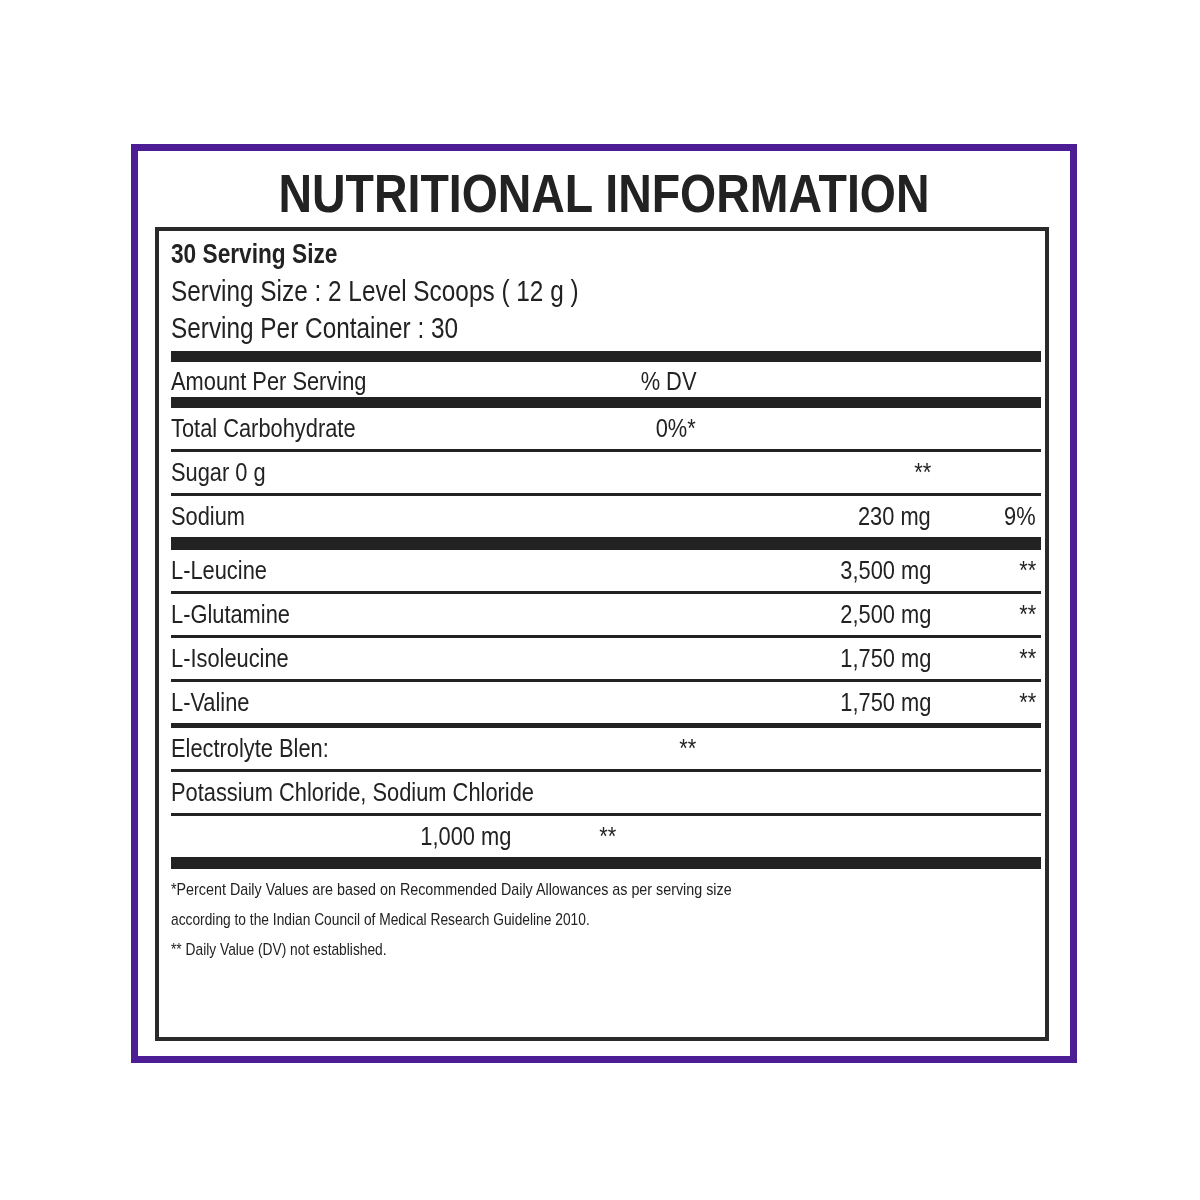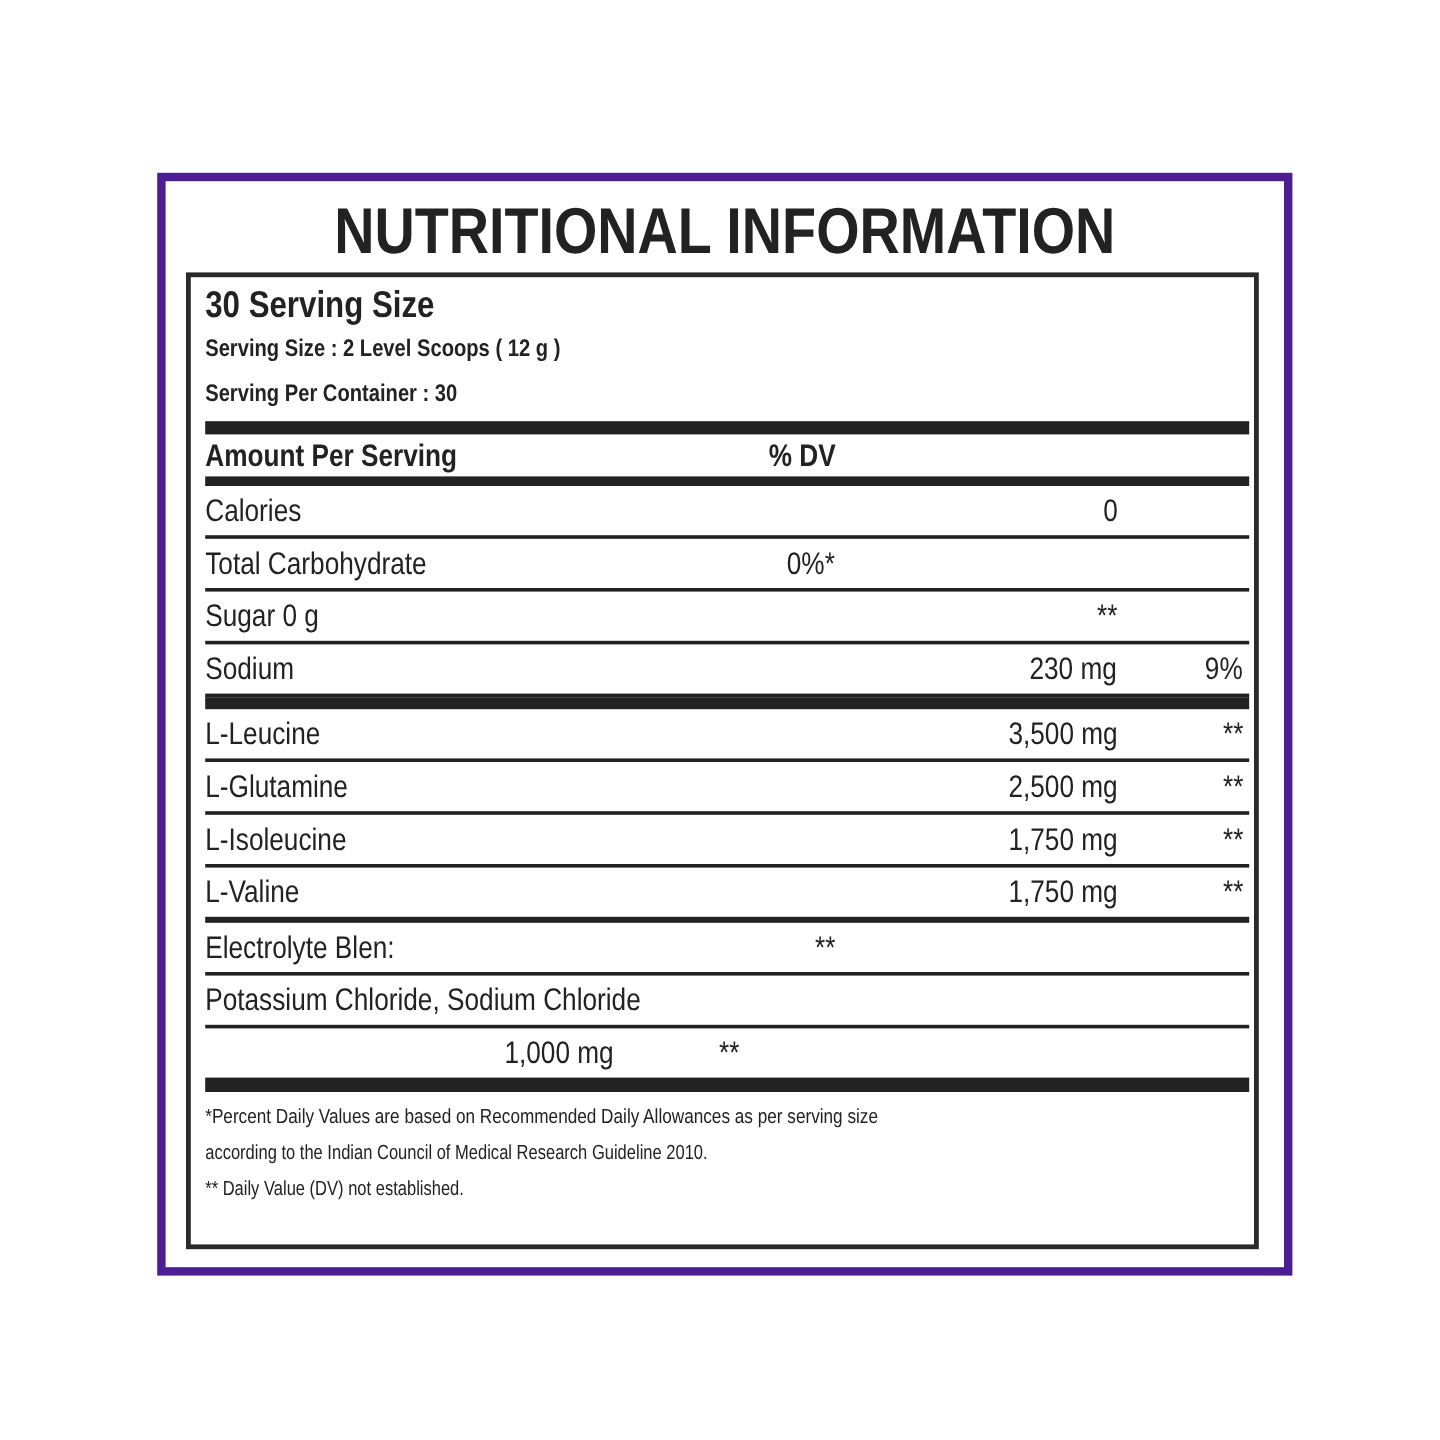--- a/index.html
+++ b/index.html
@@ -3,25 +3,25 @@
 <meta charset="utf-8">
 <style>
   html,body{margin:0;padding:0;background:#fff;}
   body{width:1200px;height:1200px;position:relative;font-family:"Liberation Sans",sans-serif;color:#222;}
   .outer{position:absolute;left:131px;top:144px;width:932px;height:905px;border:7px solid #4c1d95;box-sizing:content-box;}
   .title{position:absolute;left:0;right:0;top:10px;text-align:center;font-family:"Liberation Sans",sans-serif;font-weight:bold;font-size:54px;letter-spacing:0px;color:#222;transform:scaleX(0.86);transform-origin:center;line-height:64px;}
   .inner{position:absolute;left:17px;top:76px;width:886px;height:806px;border:4px solid #2a2a2a;}
   .content{position:absolute;left:12px;top:4px;width:870px;}
   .cond{display:inline-block;transform:scaleX(0.84);transform-origin:left center;white-space:nowrap;}
   .cond-r{display:inline-block;transform:scaleX(0.84);transform-origin:right center;white-space:nowrap;}
-  .hdr1{font-weight:bold;font-size:31px;line-height:38px;height:38px;}
-  .hdr2{font-size:20px;line-height:37px;height:37px;font-weight:bold;}
+  .hdr1{font-weight:bold;font-size:27px;line-height:38px;height:38px;}
+  .hdr2{font-size:29px;line-height:37px;height:37px;}
   .thick{height:11px;background:#222;}
   .thin{height:3px;background:#222;}
-  .colhead{display:flex;height:35px;align-items:center;font-weight:bold;font-size:26px;}
+  .colhead{display:flex;height:35px;align-items:flex-end;font-weight:normal;font-size:26px;}
   .row{display:flex;height:41px;align-items:center;font-size:26px;}
   .c1{flex:0 0 420px;}
   .c2{flex:0 0 340px;text-align:right;}
   .c3{flex:0 0 105px;text-align:right;}
   .foot{font-size:17px;line-height:30px;margin-top:6px;}
   .foot .line{display:block;white-space:nowrap;transform-origin:left center;}
 </style>
 </head>
 <body>
 
@@ -33,25 +33,20 @@
       <div class="hdr2"><span class="cond">Serving Size : 2 Level Scoops ( 12 g )</span></div>
       <div class="hdr2"><span class="cond">Serving Per Container  : 30</span></div>
       <div class="thick" style="margin-top:4px"></div>
       <div class="colhead">
         <div class="c1"><span class="cond">Amount Per Serving</span></div>
         <div class="c3"><span class="cond-r">% DV</span></div>
       </div>
       <div class="thick" style="height:8px"></div>
 
       <div id="rows">
-          <div class="row">
-            <div class="c1"><span class="cond">Calories</span></div>
-            <div class="c2"><span class="cond-r">0</span></div>
-            <div class="c3"><span class="cond-r"></span></div>
-          </div>
           <div class="thin"></div>
           <div class="row">
             <div class="c1"><span class="cond">Total Carbohydrate</span></div>
             <div class="c3"><span class="cond-r">0%*</span></div>
           </div>
           <div class="thin"></div>
           <div class="row">
             <div class="c1"><span class="cond">Sugar  0 g</span></div>
             <div class="c2"><span class="cond-r">**</span></div>
             <div class="c3"><span class="cond-r"></span></div>

